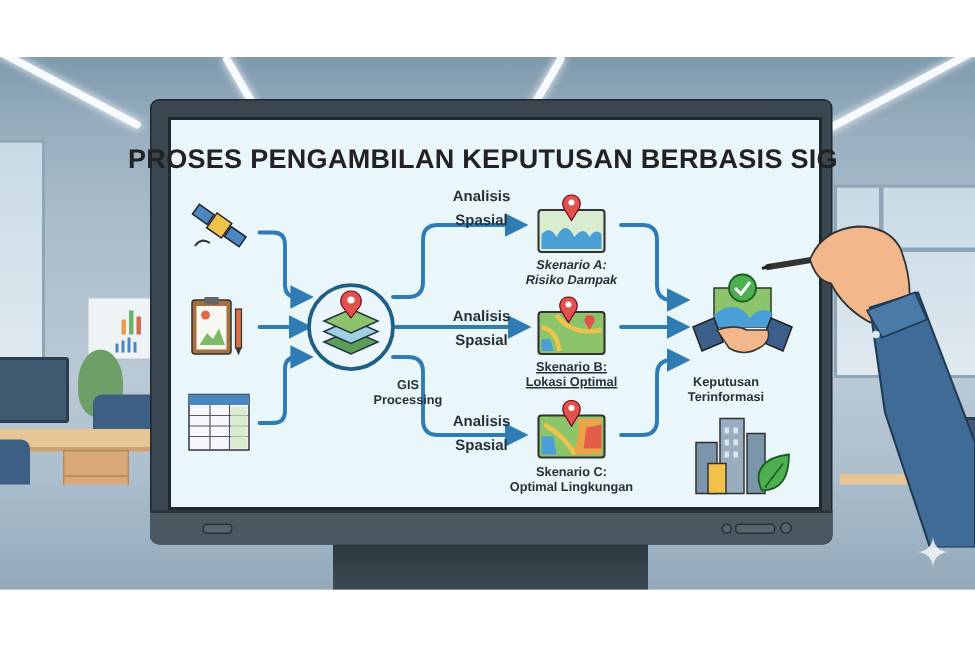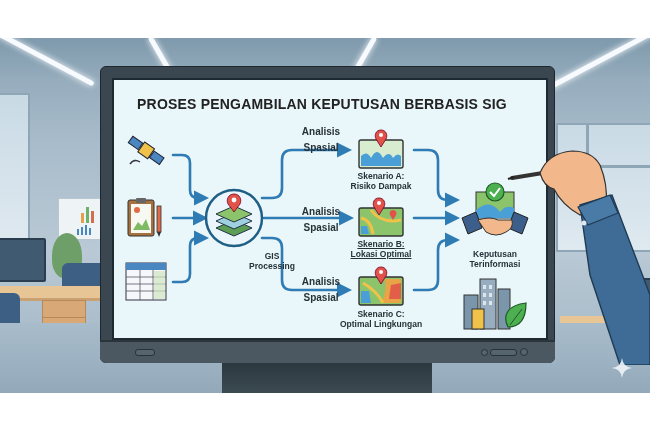--- a/index.html
+++ b/index.html
@@ -17,21 +17,21 @@
   .plant{position:absolute;background:#6f9f68;border-radius:50% 50% 40% 40%;}
   .board{position:absolute;background:#eef3f6;border:1px solid #b8c6d0;}
   .floor{position:absolute;left:0;top:285px;width:650px;height:70px;background:linear-gradient(180deg,#a8bccb,#93a9ba);}
 
   .monitor{position:absolute;left:100px;top:66px;width:455px;height:297px;background:#3a4750;border-radius:6px;border:1px solid #1e272d;box-sizing:border-box;}
   .screen{position:absolute;left:112px;top:78px;width:436px;height:262px;background:#e9f6fa;border:2px solid #1d2a31;box-sizing:border-box;}
   .bezel-bottom{position:absolute;left:100px;top:340px;width:455px;height:23px;background:#4b5861;border-radius:0 0 6px 6px;border-top:2px solid #2a3439;box-sizing:border-box;}
   .bezel-btn{position:absolute;border:1px solid #27323a;background:#56646d;}
   .stand{position:absolute;left:222px;top:363px;width:210px;height:30px;background:linear-gradient(180deg,#2c383f,#3c4a52);}
 
-  .title{position:absolute;left:0;top:96px;width:644px;text-align:center;font-weight:bold;font-size:14px;color:#222;letter-spacing:0.2px;}
+  .title{position:absolute;left:0;top:96px;width:644px;text-align:center;font-weight:bold;font-size:18px;color:#222;letter-spacing:0.2px;}
   .lbl{position:absolute;font-size:8.5px;font-weight:bold;color:#263238;text-align:center;line-height:10px;}
   .lbl-analysis{font-size:10px;line-height:16px;}
   .icon{position:absolute;}
   svg{display:block;}
 </style>
 </head>
 <body>
 
 <div class="scene">
   <div class="ceiling"></div>
@@ -159,21 +159,21 @@
   <div>Spasial</div>
 </div>
 <div class="icon" style="left:357px;top:128px;">
   <svg width="48" height="42" viewBox="0 0 48 42">
     <rect x="2" y="12" width="44" height="28" rx="2" fill="#d8ecd0" stroke="#333" stroke-width="1.4"></rect>
     <path d="M4,28 Q10,22 14,30 Q20,18 26,30 Q32,22 36,30 Q40,24 44,28 L44,38 L4,38 Z" fill="#4a9fd6"></path>
     <path d="M24,2 C19,2 17,7 19,11 L24,19 L29,11 C31,7 29,2 24,2 Z" fill="#e0524a" stroke="#702" stroke-width="0.8"></path>
     <circle cx="24" cy="7" r="2" fill="#fff"></circle>
   </svg>
 </div>
-<div class="lbl" style="left:345px;top:171px;width:72px;">
+<div class="lbl" style="left:345px;top:171px;width:72px;font-style:italic;">
   <div>Skenario A:</div>
   <div>Risiko Dampak</div>
 </div>
 
 <div class="lbl lbl-analysis" style="left:296px;top:204px;width:50px;">
   <div>Analisis</div>
   <div>Spasial</div>
 </div>
 <div class="icon" style="left:357px;top:196px;">
   <svg width="48" height="42" viewBox="0 0 48 42">
@@ -215,21 +215,21 @@
   <svg width="70" height="66" viewBox="0 0 70 66">
     <rect x="16" y="12" width="38" height="26" fill="#8cc46c" stroke="#333" stroke-width="1"></rect>
     <path d="M16,30 Q30,18 40,32 Q46,24 54,28 L54,38 L16,38 Z" fill="#4a9fd6"></path>
     <circle cx="35" cy="12" r="9" fill="#4caf50" stroke="#1e5a24" stroke-width="1.2"></circle>
     <path d="M30,12 L34,16 L40,8" stroke="#fff" stroke-width="2" fill="none"></path>
     <path d="M2,38 L16,32 L22,48 L8,54 Z" fill="#3b5f8a" stroke="#222" stroke-width="1"></path>
     <path d="M68,38 L54,32 L48,48 L62,54 Z" fill="#3b5f8a" stroke="#222" stroke-width="1"></path>
     <path d="M18,40 Q30,36 38,40 L52,40 Q54,48 46,52 Q36,58 26,52 Z" fill="#f2b88c" stroke="#333" stroke-width="1"></path>
   </svg>
 </div>
-<div class="lbl" style="left:455px;top:249px;width:80px;">
+<div class="lbl" style="left:444px;top:249px;width:80px;">
   <div>Keputusan</div>
   <div>Terinformasi</div>
 </div>
 <div class="icon" style="left:462px;top:275px;">
   <svg width="66" height="56" viewBox="0 0 66 56">
     <rect x="2" y="20" width="14" height="34" fill="#7b96ab" stroke="#333" stroke-width="1"></rect>
     <rect x="18" y="4" width="16" height="50" fill="#98aec0" stroke="#333" stroke-width="1"></rect>
     <rect x="36" y="14" width="12" height="40" fill="#7b96ab" stroke="#333" stroke-width="1"></rect>
     <rect x="10" y="34" width="12" height="20" fill="#f0c24a" stroke="#333" stroke-width="1"></rect>
     <g fill="#dbe6ee">

